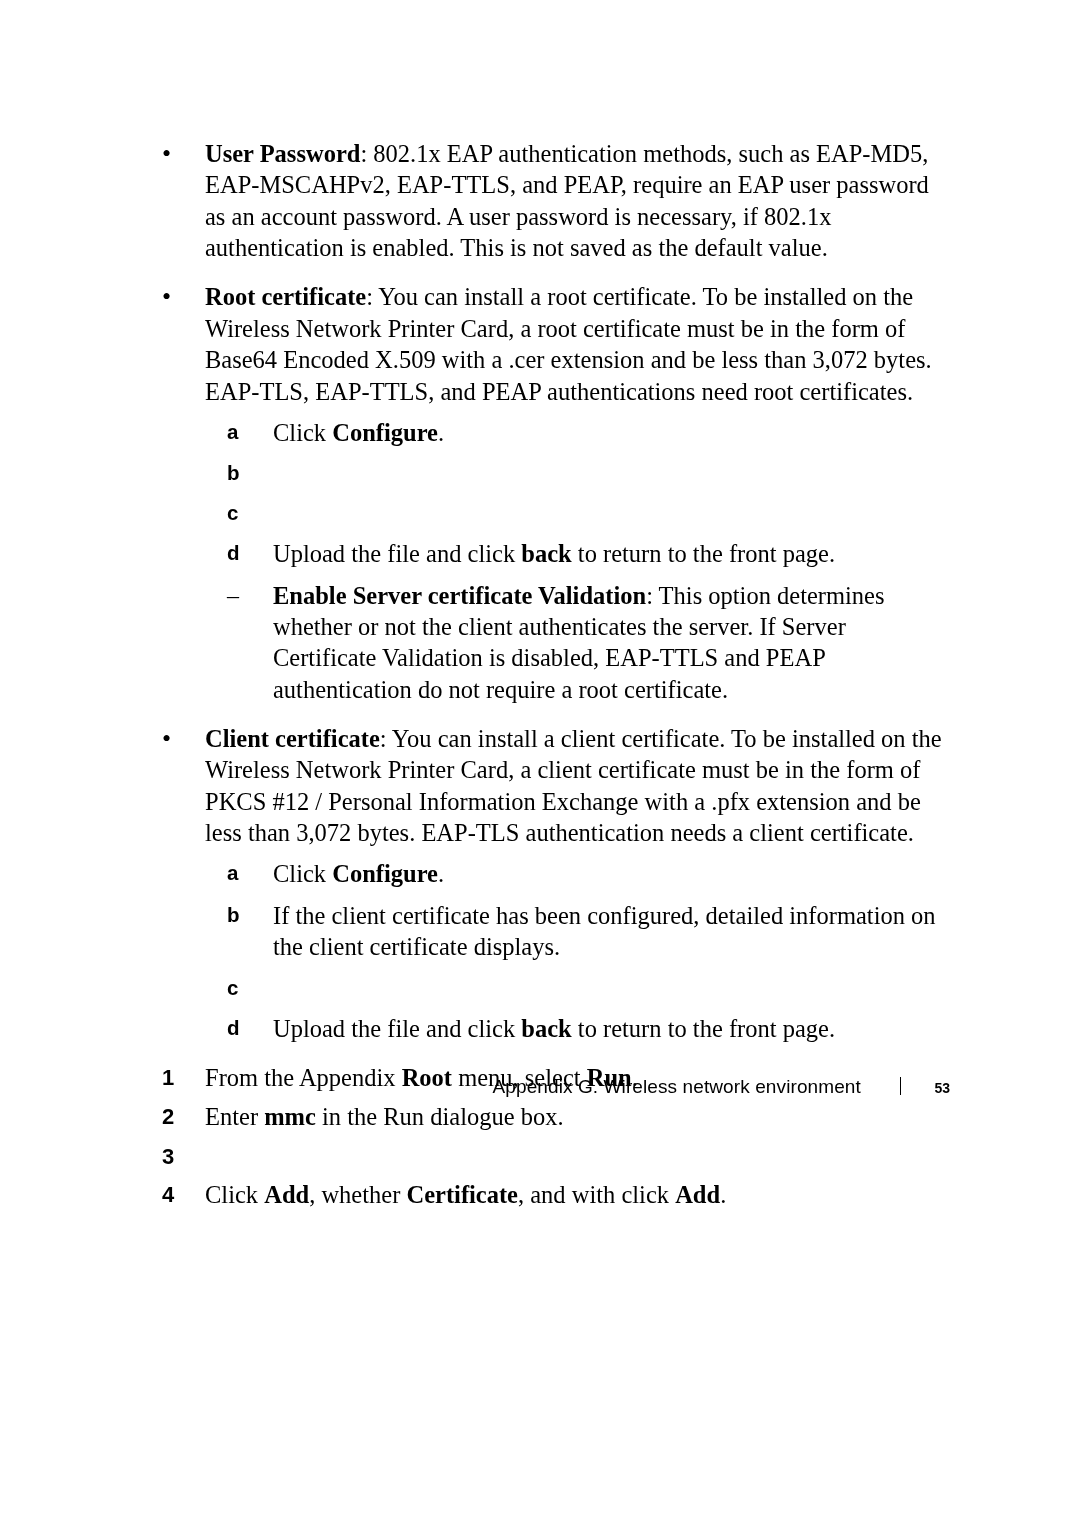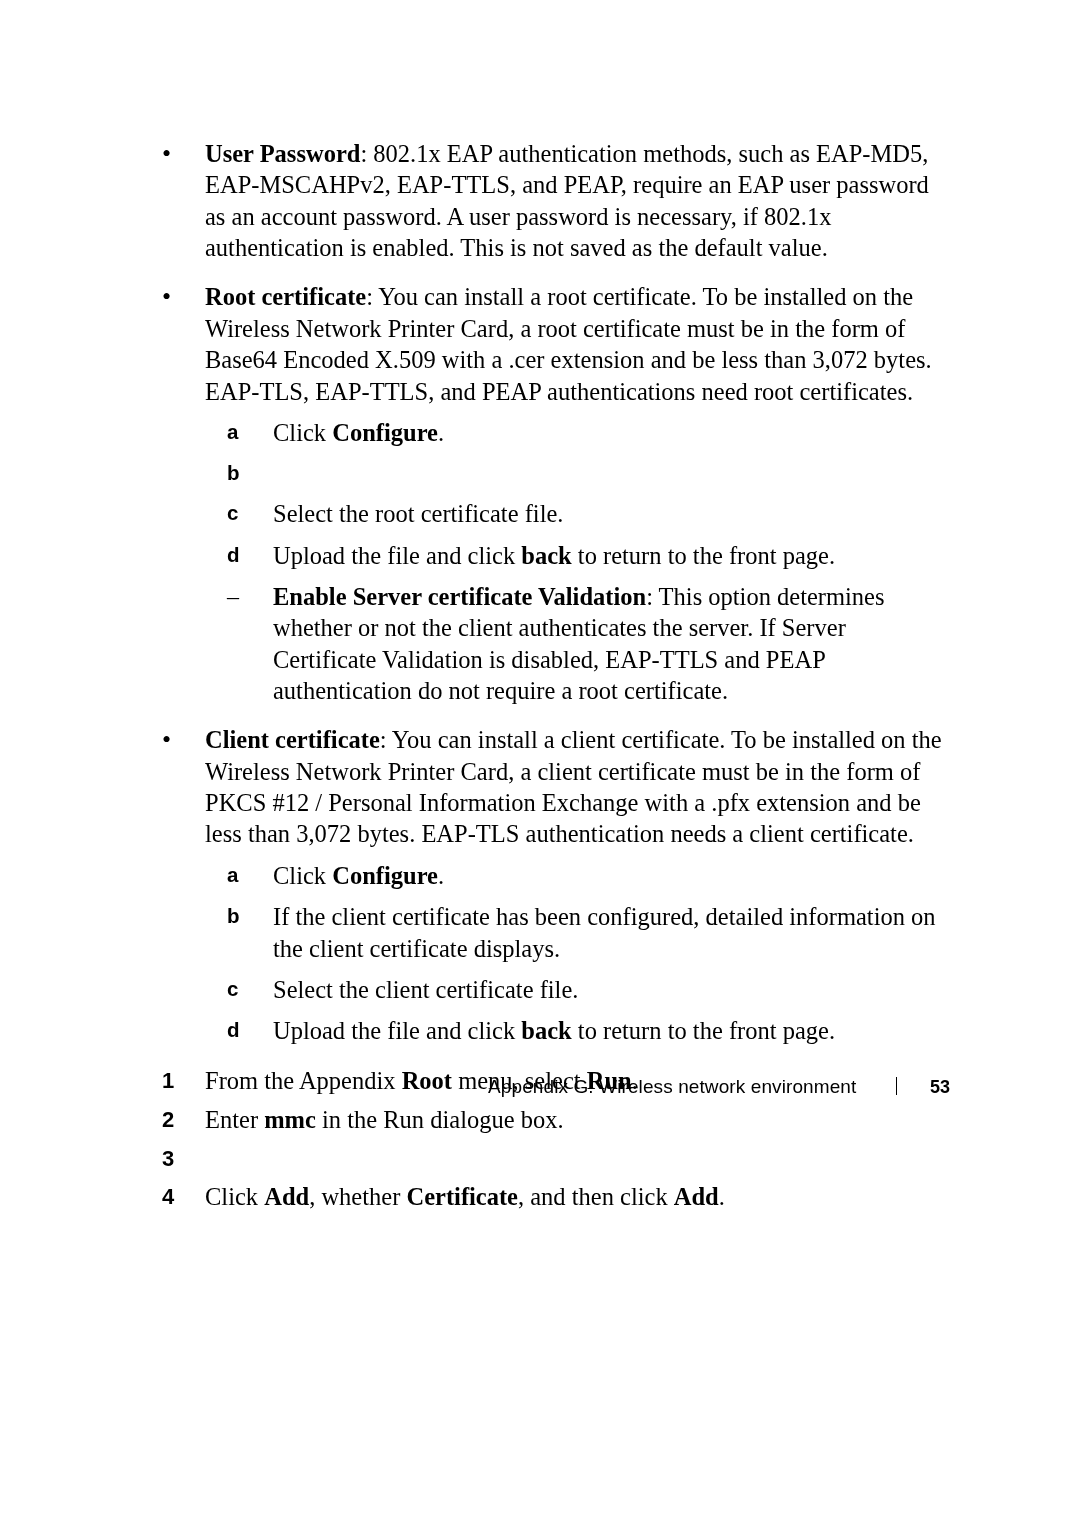--- a/index.html
+++ b/index.html
@@ -111,21 +111,21 @@
   .footer .sep {
     display: inline-block;
     vertical-align: middle;
     width: 1px;
     height: 18px;
     background: #000;
     margin: 0 28px 3px 34px;
   }
   .footer .pagenum {
     font-weight: 900;
-    font-size: 18px;
+    font-size: 14px;
   }
   .arrow {
     font-family: Arial, sans-serif;
   }
 </style>
 </head>
 <body>
 
 <div class="page">
 
@@ -141,21 +141,20 @@
       <ul class="letter-list">
         <li>
           <span class="marker">a</span>
           <span>Click </span><span class="bold">Configure</span><span>.</span>
         </li>
         <li>
           <span class="marker">b</span>
         </li>
         <li>
           <span class="marker">c</span>
-          <span>Select the root certificate file.</span>
         </li>
         <li>
           <span class="marker">d</span>
           <span>Upload the file and click </span><span class="bold">back</span><span> to return to the front page.</span>
         </li>
       </ul>
 
       <ul class="dash-list">
         <li>
           <span class="bold">Enable Server certificate Validation</span><span>: This option determines whether or not the client authenticates the server. If Server Certificate Validation is disabled, EAP-TTLS and PEAP authentication do not require a root certificate.</span>
@@ -170,21 +169,20 @@
         <li>
           <span class="marker">a</span>
           <span>Click </span><span class="bold">Configure</span><span>.</span>
         </li>
         <li>
           <span class="marker">b</span>
           <span>If the client certificate has been configured, detailed information on the client certificate displays.</span>
         </li>
         <li>
           <span class="marker">c</span>
-          <span>Select the client certificate file.</span>
         </li>
         <li>
           <span class="marker">d</span>
           <span>Upload the file and click </span><span class="bold">back</span><span> to return to the front page.</span>
         </li>
       </ul>
     </li>
 
   </ul>
 
@@ -196,21 +194,21 @@
     </li>
     <li>
       <span class="marker">2</span>
       <span><span>Enter </span><span class="bold">mmc</span><span> in the Run dialogue box.</span></span>
     </li>
     <li>
       <span class="marker">3</span>
     </li>
     <li>
       <span class="marker">4</span>
-      <span><span>Click </span><span class="bold">Add</span><span>, whether </span><span class="bold">Certificate</span><span>, and then click </span><span class="bold">Add</span><span>.</span></span>
+      <span><span>Click </span><span class="bold">Add</span><span>, whether </span><span class="bold">Certificate</span><span>, and with click </span><span class="bold">Add</span><span>.</span></span>
     </li>
   </ol>
 
   <div class="footer">
     <span class="appendix">Appendix G. Wireless network environment</span>
     <span class="sep"></span>
     <span class="pagenum">53</span>
   </div>
 
 </div>

